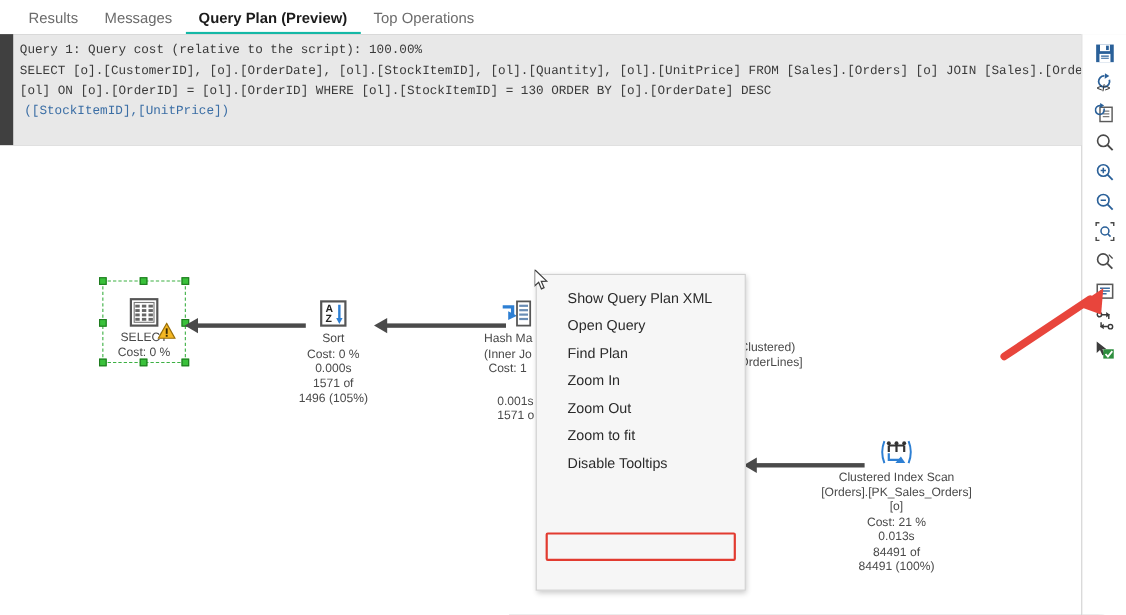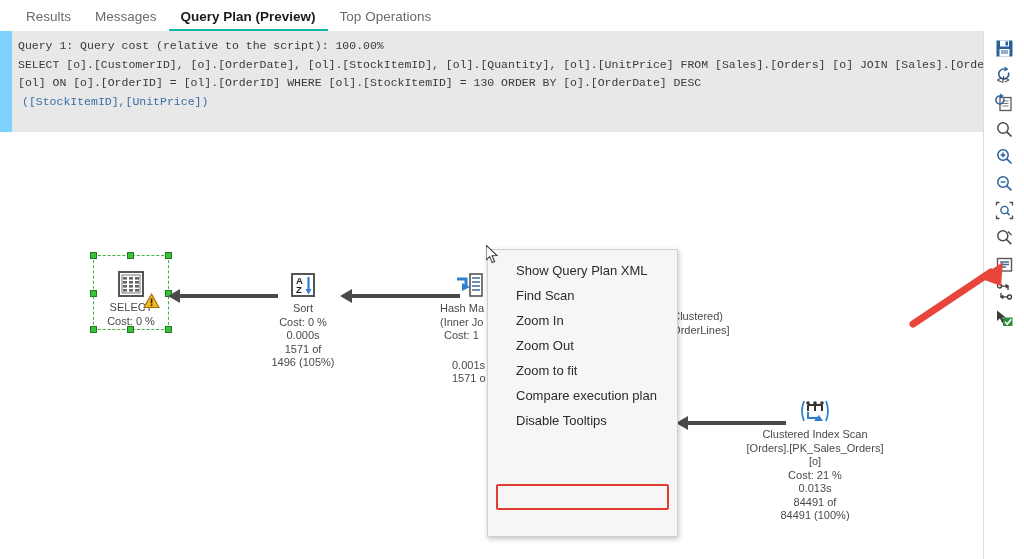--- a/index.html
+++ b/index.html
@@ -3,21 +3,21 @@
 <meta charset="utf-8">
 <style>
   * { box-sizing: border-box; }
   html, body {
     margin: 0; padding: 0;
     width: 1024px; height: 559px;
     background: #ffffff;
     font-family: "Liberation Sans", sans-serif;
     overflow: hidden;
   }
-  #app { position: relative; width: 1024px; height: 559px; background: #7dd3fc; border-radius: 26px; }
+  #app { position: relative; width: 1024px; height: 559px; background: #404040; border-radius: 26px; }
 
   
   #tabbar {
     position: absolute; left: 0; top: 0; width: 1024px; height: 31px;
     background: #ffffff; display: flex; align-items: flex-end;
     padding-left: 14px; gap: 0px;
   }
   .tab {
     font-size: 13.5px; color: #6b6b6b; padding: 0 12px 7px 12px;
     line-height: 14px; white-space: nowrap; cursor: default;
@@ -242,25 +242,25 @@
     </div>
     <div class="arrow" style="left:676px; top:284px; width:110px;">
       <div class="head"></div>
         <div class="shaft"></div>
     </div>
 
   </div>
 
   <div id="ctxmenu">
     <div class="mi">Show Query Plan XML</div>
-    <div class="mi">Find Scan</div>
+    <div class="mi">Open Query</div>
+    <div class="mi">Find Plan</div>
     <div class="mi">Zoom In</div>
     <div class="mi">Zoom Out</div>
     <div class="mi">Zoom to fit</div>
-    <div class="mi">Compare execution plan</div>
     <div class="mi">Disable Tooltips</div>
   </div>
   <div id="cmp-highlight"></div>
 
   <div id="cursor">
     <svg width="14" height="20" viewBox="0 0 14 20">
       <polygon points="0,0 0,15 3.7,11.6 6.2,17.6 8.6,16.5 6.1,10.8 11,10.6" fill="#ffffff" stroke="#3c3c3c" stroke-width="1.1"></polygon>
     </svg>
   </div>
 

